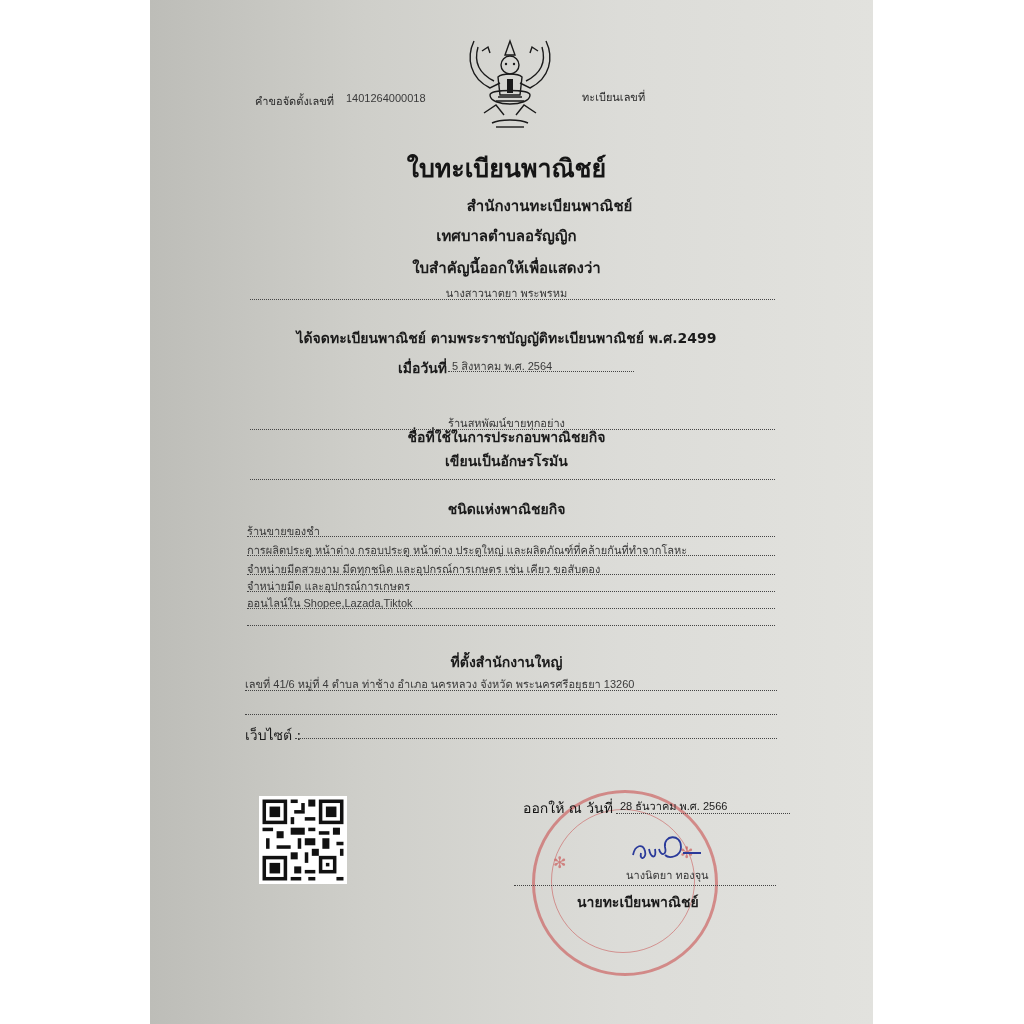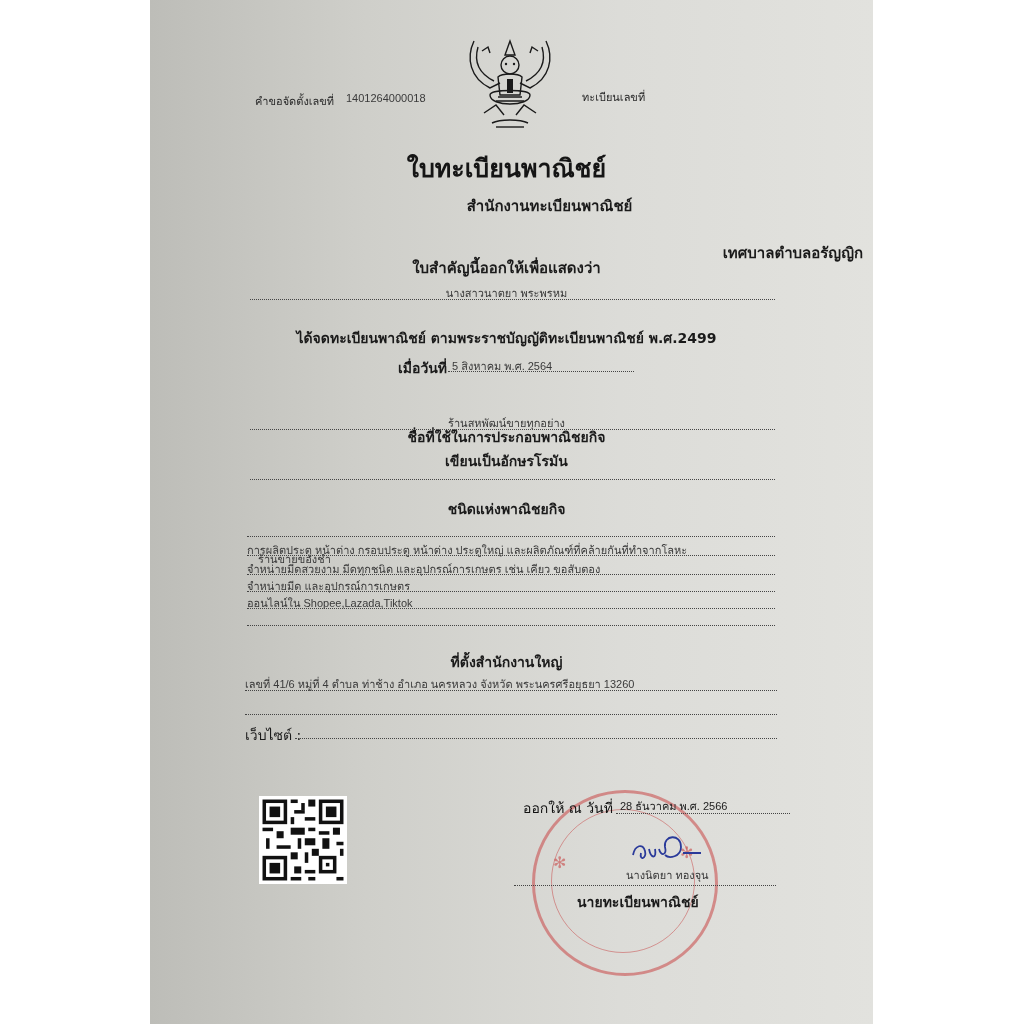--- a/index.html
+++ b/index.html
@@ -59,42 +59,42 @@
     </g>
     <g fill="#1a1a1a">
       <circle cx="46" cy="31" r="1.2"></circle>
         <circle cx="54" cy="31" r="1.2"></circle>
       <rect x="47" y="46" width="6" height="14"></rect>
     </g>
   </svg>
 
   <div class="center title" style="top:148px;">ใบทะเบียนพาณิชย์</div>
   <div class="center sub" style="top:194px;margin-left:43px;">สำนักงานทะเบียนพาณิชย์</div>
-  <div class="center sub" style="top:241px;text-align:right;">เทศบาลตำบลอรัญญิก</div>
+  <div class="center sub" style="top:224px;">เทศบาลตำบลอรัญญิก</div>
   <div class="center sub" style="top:256px;">ใบสำคัญนี้ออกให้เพื่อแสดงว่า</div>
 
   <div class="center line-text" style="top:284px;">นางสาวนาตยา พระพรหม</div>
   <div class="dots" style="left:100px;width:525px;top:299px;"></div>
 
   <div class="center label-b" style="top:327px;">ได้จดทะเบียนพาณิชย์ ตามพระราชบัญญัติทะเบียนพาณิชย์ พ.ศ.2499</div>
 
   <span class="abs label-b" style="left:248px;top:357px;">เมื่อวันที่</span>
   <span class="abs line-text" style="left:302px;top:357px;text-align:center;">5 สิงหาคม พ.ศ. 2564</span>
   <div class="dots" style="left:298px;width:186px;top:371px;"></div>
 
   <div class="center label-b" style="top:414px;margin-top:12px;">ชื่อที่ใช้ในการประกอบพาณิชยกิจ</div>
   <div class="center line-text" style="top:414px;">ร้านสหพัฒน์ขายทุกอย่าง</div>
   <div class="dots" style="left:100px;width:525px;top:429px;"></div>
 
   <div class="center label-b" style="top:450px;">เขียนเป็นอักษรโรมัน</div>
   <div class="dots" style="left:100px;width:525px;top:479px;"></div>
 
   <div class="center label-b" style="top:498px;">ชนิดแห่งพาณิชยกิจ</div>
 
-  <span class="abs line-text" style="left:108px;top:522px;margin-top:28px;">ร้านขายของชำ</span>
+  <span class="abs line-text" style="left:97px;top:522px;">ร้านขายของชำ</span>
   <div class="dots" style="left:97px;width:528px;top:536px;"></div>
   <span class="abs line-text" style="left:97px;top:541px;">การผลิตประตู หน้าต่าง กรอบประตู หน้าต่าง ประตูใหญ่ และผลิตภัณฑ์ที่คล้ายกันที่ทำจากโลหะ</span>
   <div class="dots" style="left:97px;width:528px;top:555px;"></div>
   <span class="abs line-text" style="left:97px;top:560px;">จำหน่ายมีดสวยงาม มีดทุกชนิด และอุปกรณ์การเกษตร เช่น เคียว ขอสับตอง</span>
   <div class="dots" style="left:97px;width:528px;top:574px;"></div>
   <span class="abs line-text" style="left:97px;top:577px;">จำหน่ายมีด และอุปกรณ์การเกษตร</span>
   <div class="dots" style="left:97px;width:528px;top:591px;"></div>
   <span class="abs line-text" style="left:97px;top:594px;">ออนไลน์ใน Shopee,Lazada,Tiktok</span>
   <div class="dots" style="left:97px;width:528px;top:608px;"></div>
   <div class="dots" style="left:97px;width:528px;top:625px;"></div>

